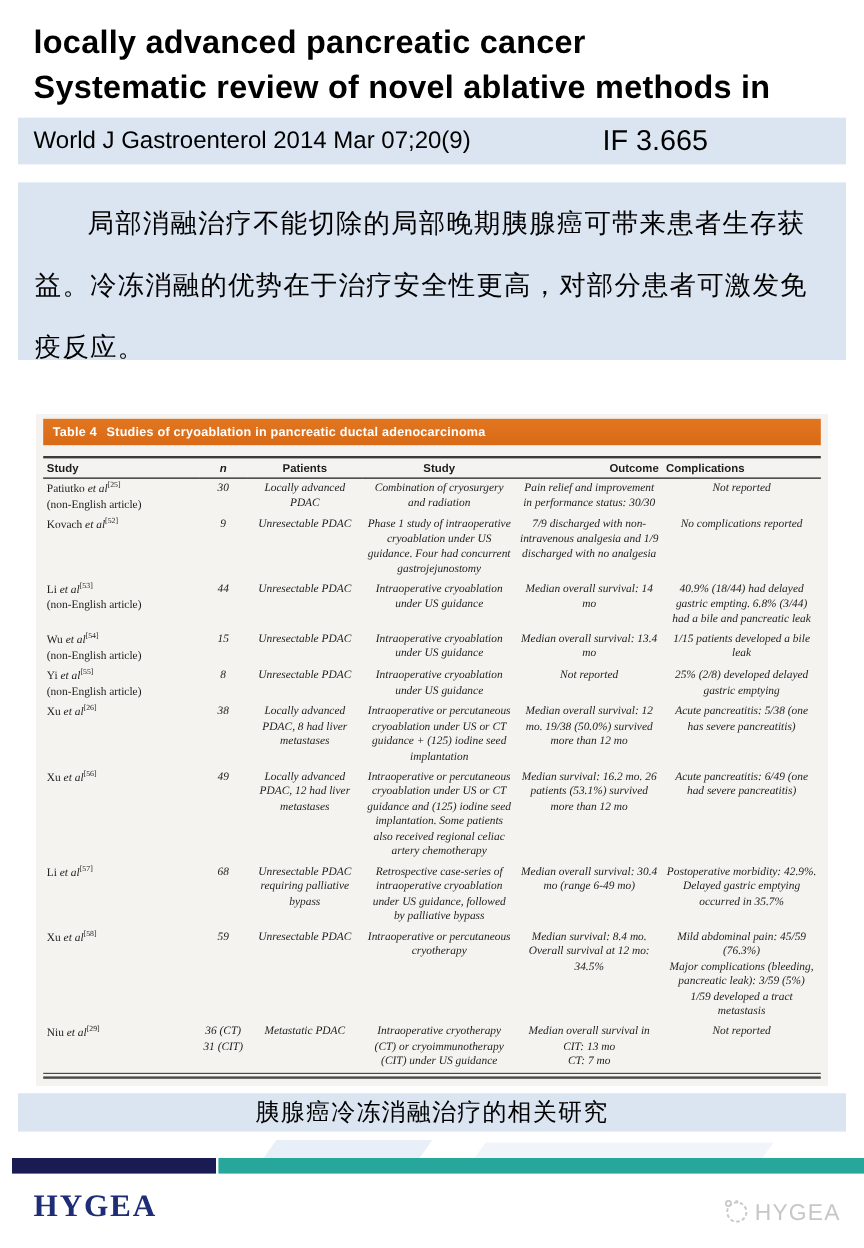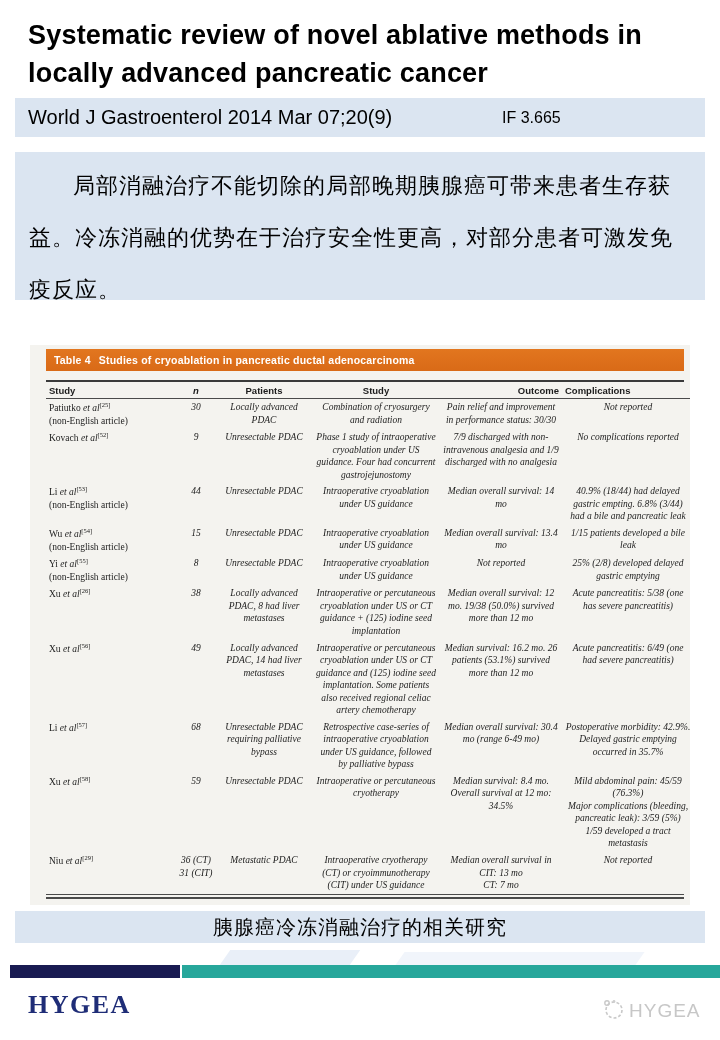--- a/index.html
+++ b/index.html
@@ -8,31 +8,31 @@
   .slide { position:absolute; left:0; top:0; width:720px; height:1040px; background:#ffffff; }
 
   
   .page-title { position:absolute; left:28px; top:16px; width:664px;
     font-size:27px; font-weight:bold; color:#000; line-height:38px; letter-spacing:0.2px; }
 
   
   .journal-bar { position:absolute; left:15px; top:98px; width:690px; height:39px;
     background:#dbe5f1; }
   .journal-ref { position:absolute; left:13px; top:0; line-height:39px; font-size:20px; color:#000; }
-  .impact-factor { position:absolute; left:487px; top:0; line-height:39px; font-size:16px; color:#000; }
+  .impact-factor { position:absolute; left:487px; top:0; line-height:39px; font-size:24px; color:#000; }
 
   
   .summary-box { position:absolute; left:15px; top:152px; width:690px; height:148px;
     background:#dbe5f1; padding:8px 14px 0 14px; }
   .summary-text { font-size:22px; color:#000; line-height:52px; letter-spacing:1px;
     text-indent:2em; font-family:"Liberation Sans", sans-serif; }
 
   
   .table-figure { position:absolute; left:30px; top:345px; width:660px; height:560px;
-    background:#f4f3ef; padding:4px 6px 0 16px; overflow:hidden; }
+    background:#f4f3ef; padding:4px 6px 0 6px; overflow:hidden; }
   .table-title-bar { height:22px; background:linear-gradient(#e2761f,#d96a17); color:#ffffff;
     font-weight:bold; font-size:10.5px; line-height:22px; padding-left:8px; letter-spacing:0.2px; }
   .table-title-bar .tlabel { margin-right:8px; }
   .rule-heavy { height:0; border-top:2px solid #3a3a3a; margin-top:9px; }
   table.studies { width:100%; border-collapse:collapse; table-layout:fixed;
     font-family:"Liberation Serif", serif; font-size:9.5px; color:#1c1c1c; }
   table.studies thead th { font-family:"Liberation Sans", sans-serif; font-weight:bold;
     font-size:9.5px; padding:3px 3px 2px 3px; border-bottom:1.5px solid #4a4a4a; }
   th.h-study1 { text-align:left; width:130px; padding-left:2px; }
   th.h-n { width:40px; text-align:center; font-style:italic; font-family:"Liberation Serif", serif; }
@@ -67,22 +67,22 @@
     gap:5px; color:#c7c7c7; }
   .watermark-text { font-size:19px; letter-spacing:1px; color:#c7c7c7;
     font-family:"Liberation Sans", sans-serif; }
 </style>
 </head>
 <body>
 
 <div class="slide">
 
   <div class="page-title">
+    <div>locally advanced pancreatic cancer</div>
     <div>Systematic review of novel ablative methods in</div>
-    <div>locally advanced pancreatic cancer</div>
   </div>
 
   <div class="journal-bar">
     <span class="journal-ref">World J Gastroenterol 2014 Mar 07;20(9)</span>
     <span class="impact-factor">IF 3.665</span>
   </div>
 
   <div class="summary-box">
     <div class="summary-text">局部消融治疗不能切除的局部晚期胰腺癌可带来患者生存获益。冷冻消融的优势在于治疗安全性更高，对部分患者可激发免疫反应。</div>
   </div>
@@ -148,21 +148,21 @@
             <td class="c-study">Xu <i>et al</i><sup>[26]</sup></td>
             <td class="c-n">38</td>
             <td class="c-center">Locally advanced PDAC, 8 had liver metastases</td>
             <td class="c-center">Intraoperative or percutaneous cryoablation under US or CT guidance + (125) iodine seed implantation</td>
             <td class="c-center">Median overall survival: 12 mo. 19/38 (50.0%) survived more than 12 mo</td>
             <td class="c-center">Acute pancreatitis: 5/38 (one has severe pancreatitis)</td>
           </tr>
           <tr>
             <td class="c-study">Xu <i>et al</i><sup>[56]</sup></td>
             <td class="c-n">49</td>
-            <td class="c-center">Locally advanced PDAC, 14 had liver metastases</td>
+            <td class="c-center">Locally advanced PDAC, 12 had liver metastases</td>
             <td class="c-center">Intraoperative or percutaneous cryoablation under US or CT guidance and (125) iodine seed implantation. Some patients also received regional celiac artery chemotherapy</td>
             <td class="c-center">Median survival: 16.2 mo. 26 patients (53.1%) survived more than 12 mo</td>
             <td class="c-center">Acute pancreatitis: 6/49 (one had severe pancreatitis)</td>
           </tr>
           <tr>
             <td class="c-study">Li <i>et al</i><sup>[57]</sup></td>
             <td class="c-n">68</td>
             <td class="c-center">Unresectable PDAC requiring palliative bypass</td>
             <td class="c-center">Retrospective case-series of intraoperative cryoablation under US guidance, followed by palliative bypass</td>
             <td class="c-center">Median overall survival: 30.4 mo (range 6-49 mo)</td>

